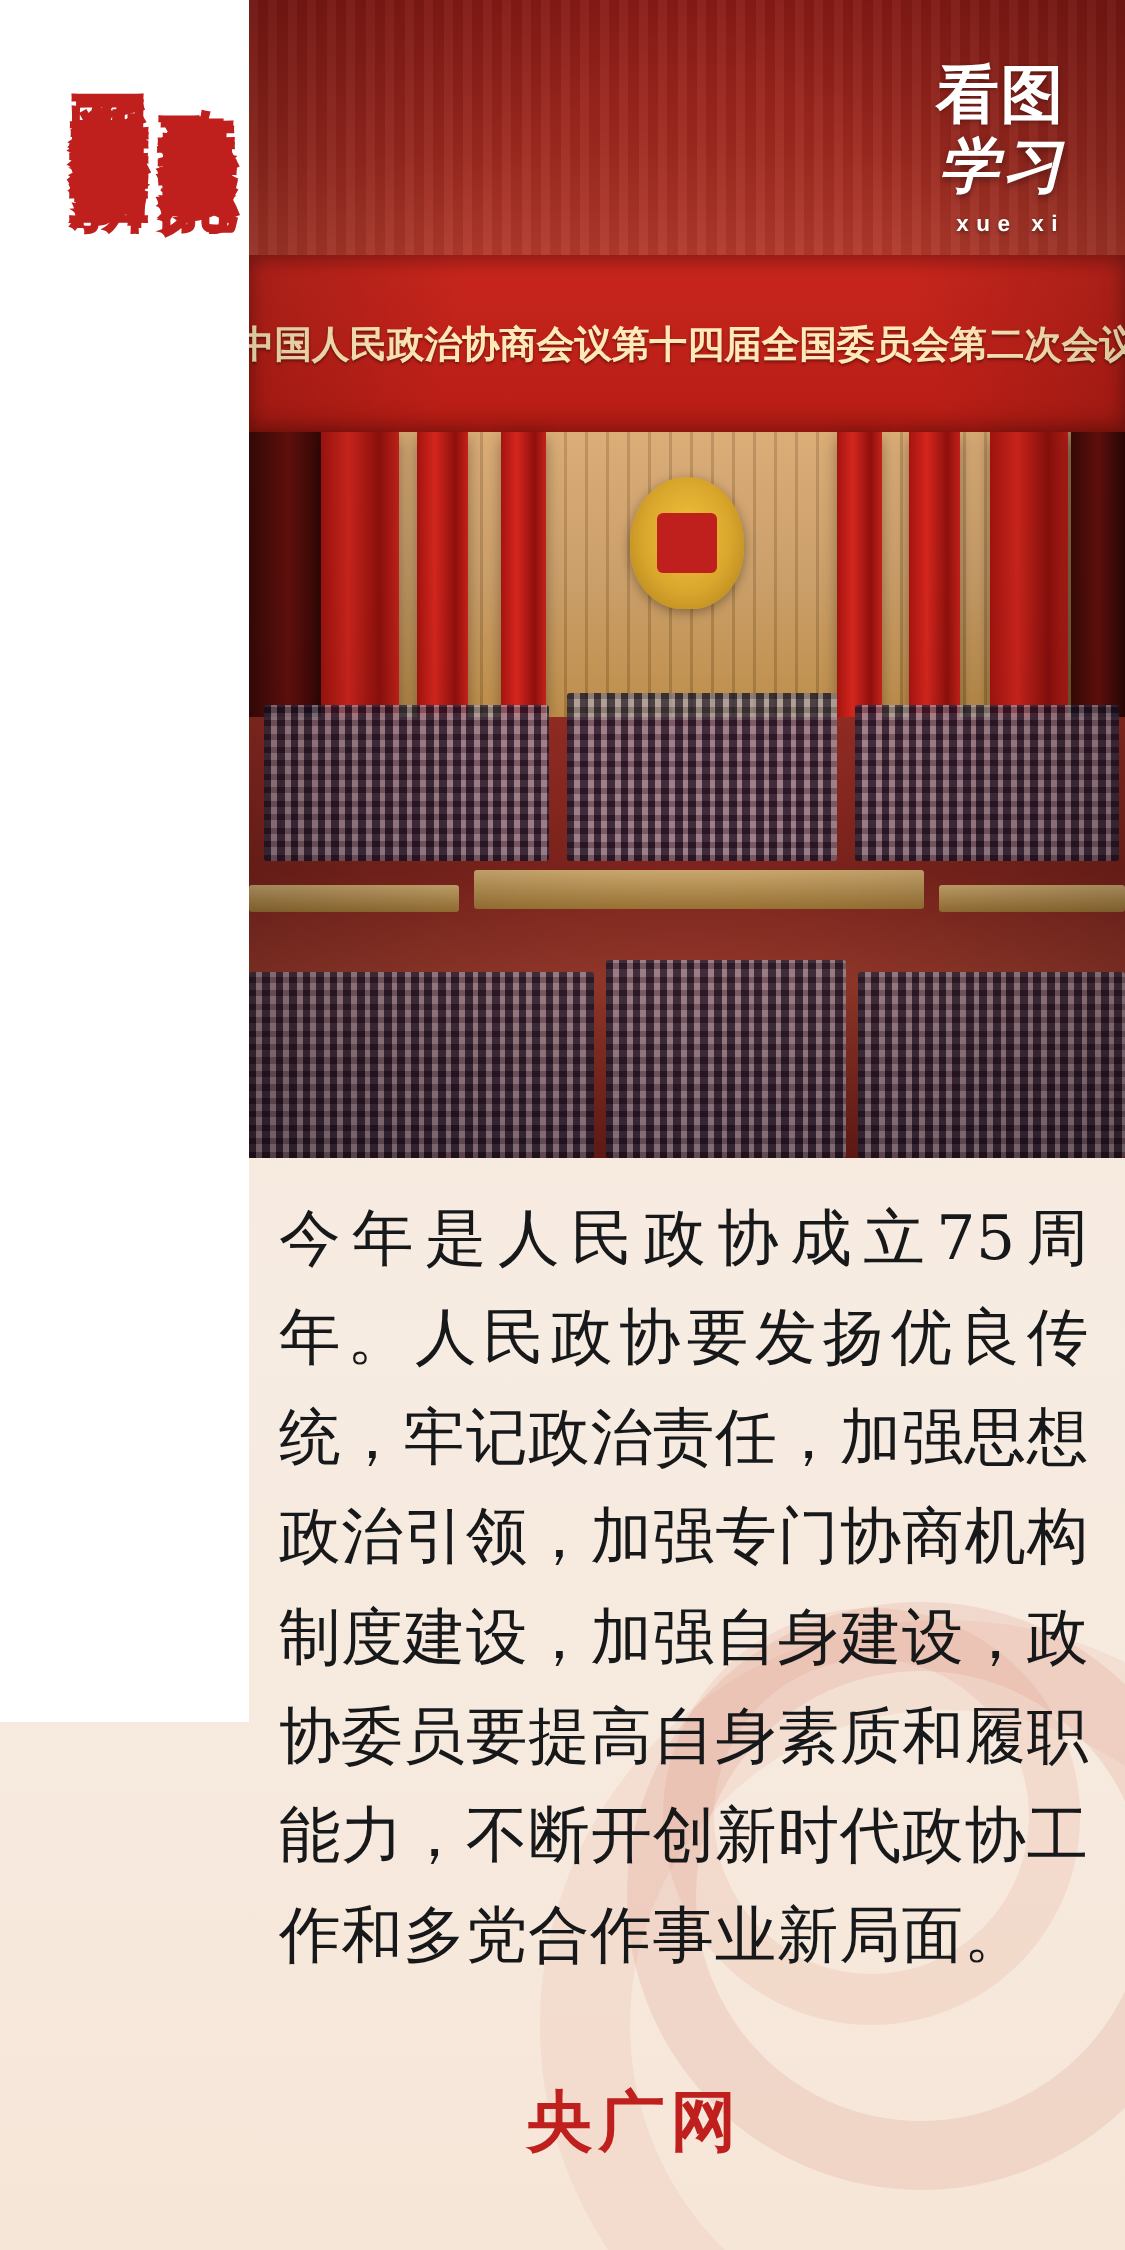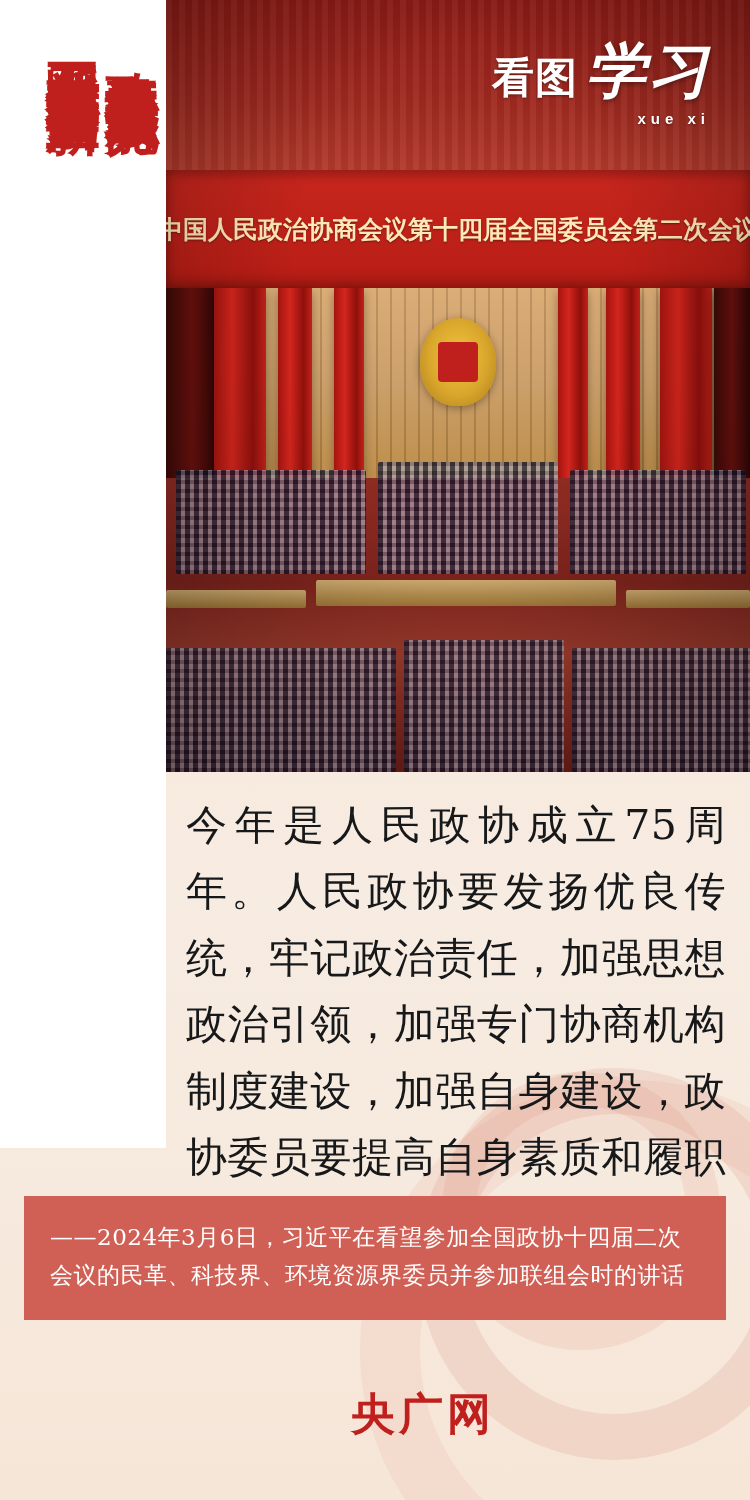--- a/index.html
+++ b/index.html
@@ -77,34 +77,35 @@
     top: 42px;
     z-index: 6;
     text-align: right;
     color: #ffffff;
   }
   .brand-row {
     display: flex;
     align-items: flex-end;
     justify-content: flex-end;
     gap: 8px;
+    flex-direction: column;
   }
   .brand-kan {
     font-family: "DejaVu Serif", "Liberation Serif", serif;
     font-weight: bold;
     font-size: 42px;
     line-height: 1;
     letter-spacing: 1px;
     text-shadow: 0 1px 3px rgba(0,0,0,0.35);
   }
   .brand-xuexi {
     font-family: "DejaVu Serif", "Liberation Serif", serif;
     font-weight: bold;
     font-style: italic;
-    font-size: 60px;
+    font-size: 40px;
     line-height: 0.95;
     letter-spacing: 2px;
     text-shadow: 0 2px 5px rgba(0,0,0,0.4);
   }
   .brand-pinyin {
     margin-top: 11px;
     font-family: "Liberation Sans", sans-serif;
     font-weight: bold;
     font-size: 15px;
     letter-spacing: 5px;
@@ -310,19 +311,18 @@
     <div class="brand-pinyin">xue xi</div>
   </div>
 
   <div class="title-panel">
     <div class="vcol main">政协委员要提高自身素质和履职能力</div>
     <div class="vcol second">不断开创新时代政协工作和多党合作事业新局面</div>
   </div>
 
   <div class="quote">今年是人民政协成立75周年。人民政协要发扬优良传统，牢记政治责任，加强思想政治引领，加强专门协商机构制度建设，加强自身建设，政协委员要提高自身素质和履职能力，不断开创新时代政协工作和多党合作事业新局面。</div>
 
-  <div class="source">——2024年3月6日，习近平在看望参加全国政协十四届二次会议的民革、科技界、环境资源界委员并参加联组会时的讲话</div>
 
   <div class="footer">
     <span class="footer-logo">央广网</span>
   </div>
 
 </div>
 
 </body></html>

